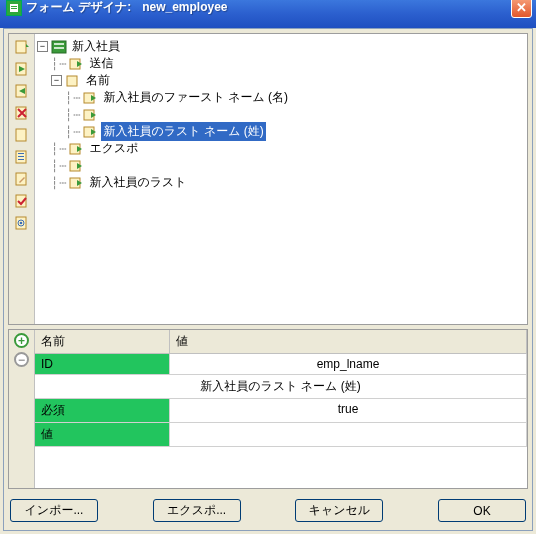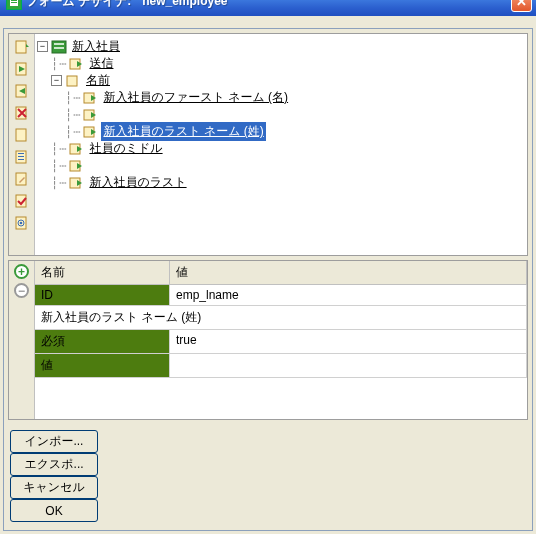--- a/index.html
+++ b/index.html
@@ -1,48 +1,48 @@
 <!DOCTYPE html>
 <html><head>
 <meta charset="utf-8">
 <style>
   * { box-sizing: border-box; margin: 0; padding: 0; font-family: "MS UI Gothic", Tahoma, sans-serif; font-size: 12px; }
   body { background: #ece9d8; width: 536px; height: 534px; overflow: hidden; }
-  .titlebar { height: 16px; background: linear-gradient(to bottom, #3b77dd 0%, #2b5fce 50%, #1f4fc0 100%); display: flex; align-items: center; padding: 0 4px 13px 6px; color: #fff; font-weight: bold; }
+  .titlebar { height: 28px; background: linear-gradient(to bottom, #3b77dd 0%, #2b5fce 50%, #1f4fc0 100%); display: flex; align-items: center; padding: 0 4px 13px 6px; color: #fff; font-weight: bold; }
   .titlebar .appicon { width: 16px; height: 16px; background: #2fa83a; border: 1px solid #0a5; margin-right: 4px; display:flex;align-items:center;justify-content:center;}
   .titlebar .appicon svg{width:10px;height:10px;}
   .titlebar .title { flex: 1; font-size: 13px; text-shadow: 1px 1px 1px rgba(0,0,0,.3);}
   .titlebar .close { width: 21px; height: 21px; background: linear-gradient(to bottom,#f7a07a,#e2572c); border: 1px solid #fff; border-radius: 3px; display:flex;align-items:center;justify-content:center; color:#fff; font-weight:bold; font-size:13px;}
   .client { position: absolute; top:28px; left:3px; right:3px; bottom:3px; background:#ece9d8; border:1px solid #8ba0bc; padding:4px; display:flex; flex-direction:column; gap:4px;}
   .upper { flex:1; display:flex; background:#fff; border:1px solid #9d9d9d; }
   .toolbar { width:26px; background:#ece9d8; border-right:1px solid #c0c0c0; display:flex; flex-direction:column; align-items:center; padding-top:4px; gap:4px;}
   .toolbar .tbtn { width:18px; height:18px; display:flex; align-items:center; justify-content:center; }
   .toolbar .tbtn svg{width:16px;height:16px;}
   .tree { flex:1; padding:4px 2px; overflow:auto; }
   .treeitem { display:flex; align-items:center; height:17px; white-space:nowrap; }
   .treeitem .toggle { width:11px; height:11px; border:1px solid #808080; background:#fff; color:#000; font-size:9px; line-height:9px; text-align:center; margin-right:3px;}
   .treeitem .spacer{ width:14px; display:inline-block;}
   .treeitem .dots { color:#808080; letter-spacing:1px; margin-right:1px;}
   .treeitem .nodeicon { width:16px; height:16px; margin-right:3px; display:flex;align-items:center;justify-content:center;}
   .treeitem .nodeicon svg{width:16px;height:16px;}
-  .treeitem .label { padding:1px 2px;text-decoration:underline; }
+  .treeitem .label { padding:1px 2px; }
   .treeitem.selected .label { background:#316ac5; color:#fff; }
   .lower { height:160px; display:flex; background:#fff; border:1px solid #9d9d9d;}
   .lower .sidecol { width:26px; background:#ece9d8; border-right:1px solid #c0c0c0; display:flex; flex-direction:column; align-items:center; padding-top:3px; gap:4px;}
   .addbtn,.rembtn{ width:15px;height:15px;border-radius:50%; display:flex;align-items:center;justify-content:center;font-weight:bold;font-size:12px;line-height:1;}
   .addbtn{ border:2px solid #3a9a3a; color:#3a9a3a; background:#fff;}
   .rembtn{ border:2px solid #999; color:#999; background:#fff;}
   .proptable { flex:1; display:flex; flex-direction:column; }
   .pheader{ display:flex; background:#ece9d8; border-bottom:1px solid #c0c0c0;}
   .pheader div{ padding:3px 6px; border-right:1px solid #c0c0c0;}
   .pheader .c1{ width:135px;} .pheader .c2{flex:1;}
   .prow{ display:flex; border-bottom:1px solid #d0d0d0;}
   .prow div{ padding:3px 6px; border-right:1px solid #d0d0d0;}
-  .prow .c1{ width:135px; background:#4d7c0f;} .prow .c2{flex:1;}
-  .buttons { display:flex; justify-content:space-between; padding:6px 2px 4px;flex-direction:column;}
+  .prow .c1{ width:135px; background:#22c55e;} .prow .c2{flex:1;text-align:center;}
+  .buttons { display:flex; justify-content:space-between; padding:6px 2px 4px;}
   .buttons button{ width:88px; height:23px; background:#ece9d8; border:1px solid #003c74; border-radius:3px; font-size:12px;}
 </style>
 </head>
 <body>
 
 <div class="titlebar">
   <span class="appicon">
     <svg viewBox="0 0 10 10">
         <rect x="1" y="1" width="8" height="8" fill="#fff"></rect>
         <rect x="2" y="3" width="6" height="1" fill="#2fa83a"></rect>
@@ -187,21 +187,21 @@
       </div>
       <div class="treeitem">
         <span class="spacer"></span>
           <span class="dots">┆┄</span>
         <span class="nodeicon">
             <svg viewBox="0 0 16 16">
               <rect x="2" y="3" width="10" height="10" fill="#fdf2c4" stroke="#b58a2e"></rect>
               <polygon points="9,5 14,8 9,11" fill="#3a9a3a"></polygon>
             </svg>
           </span>
-        <span class="label">社員のミドル</span>
+        <span class="label">エクスポ</span>
       </div>
       <div class="treeitem">
         <span class="spacer"></span>
           <span class="dots">┆┄</span>
         <span class="nodeicon">
             <svg viewBox="0 0 16 16">
               <rect x="2" y="3" width="10" height="10" fill="#fdf2c4" stroke="#b58a2e"></rect>
               <polygon points="9,5 14,8 9,11" fill="#3a9a3a"></polygon>
             </svg>
           </span>

